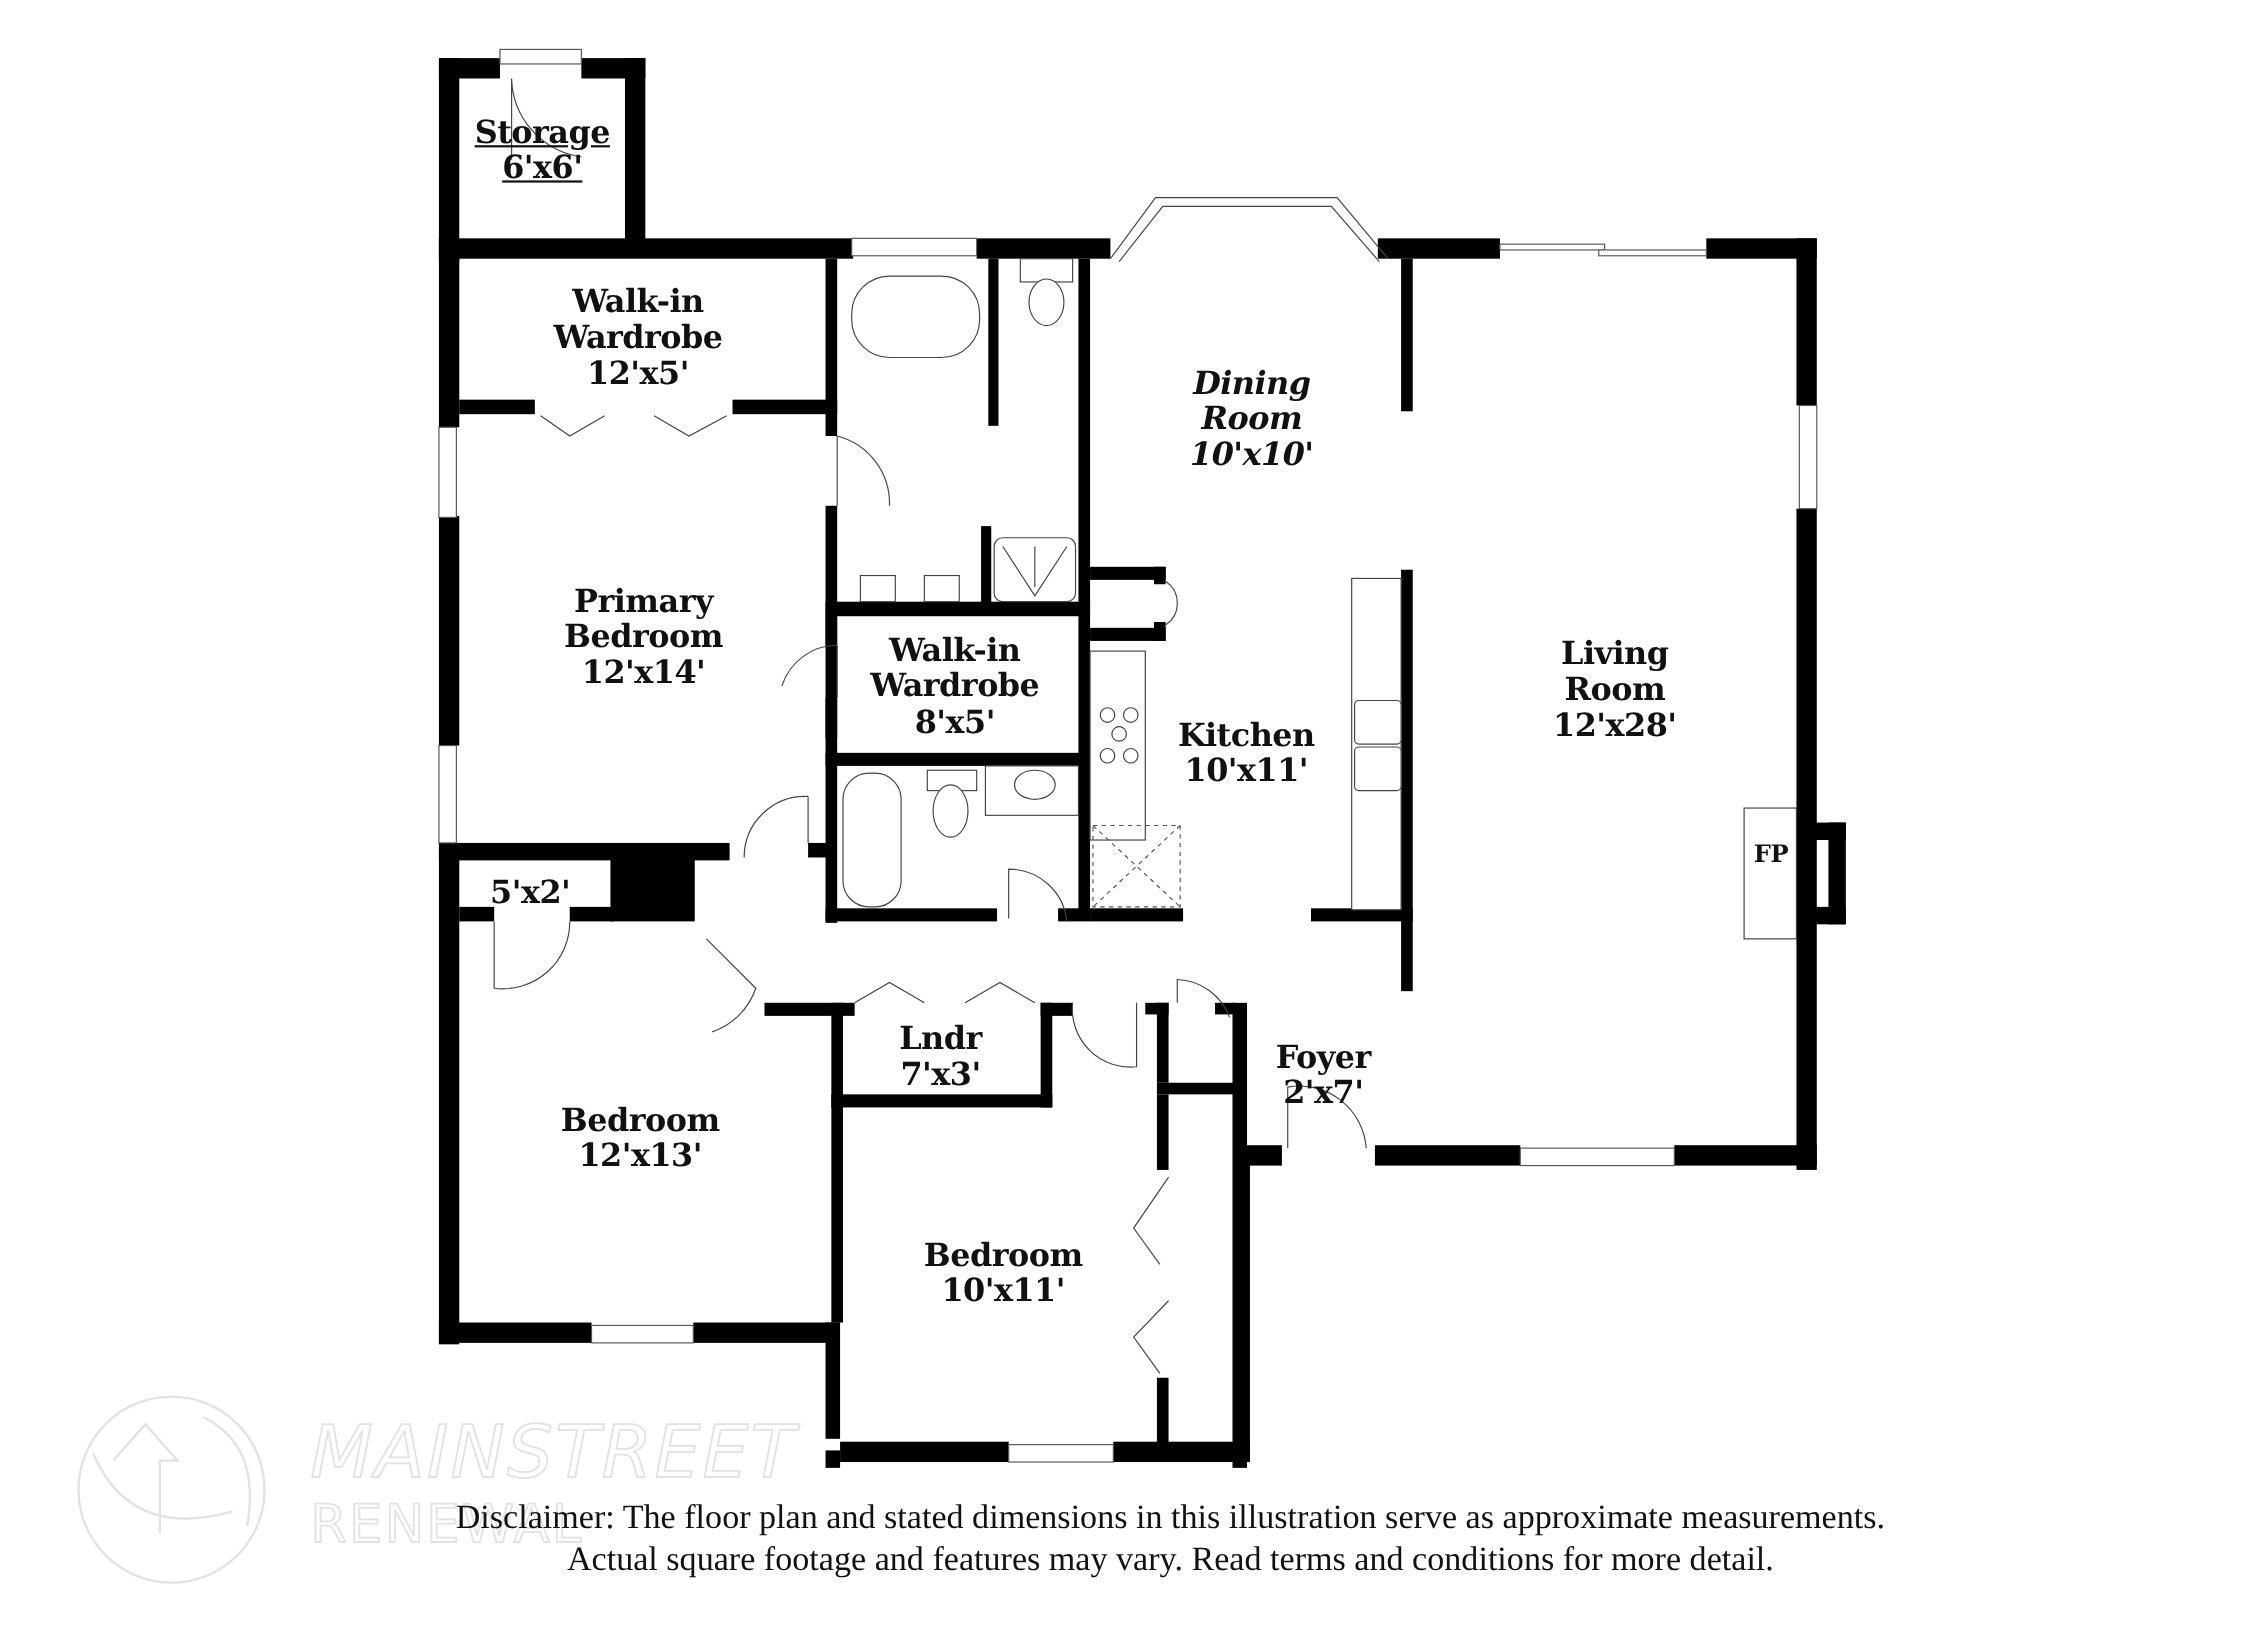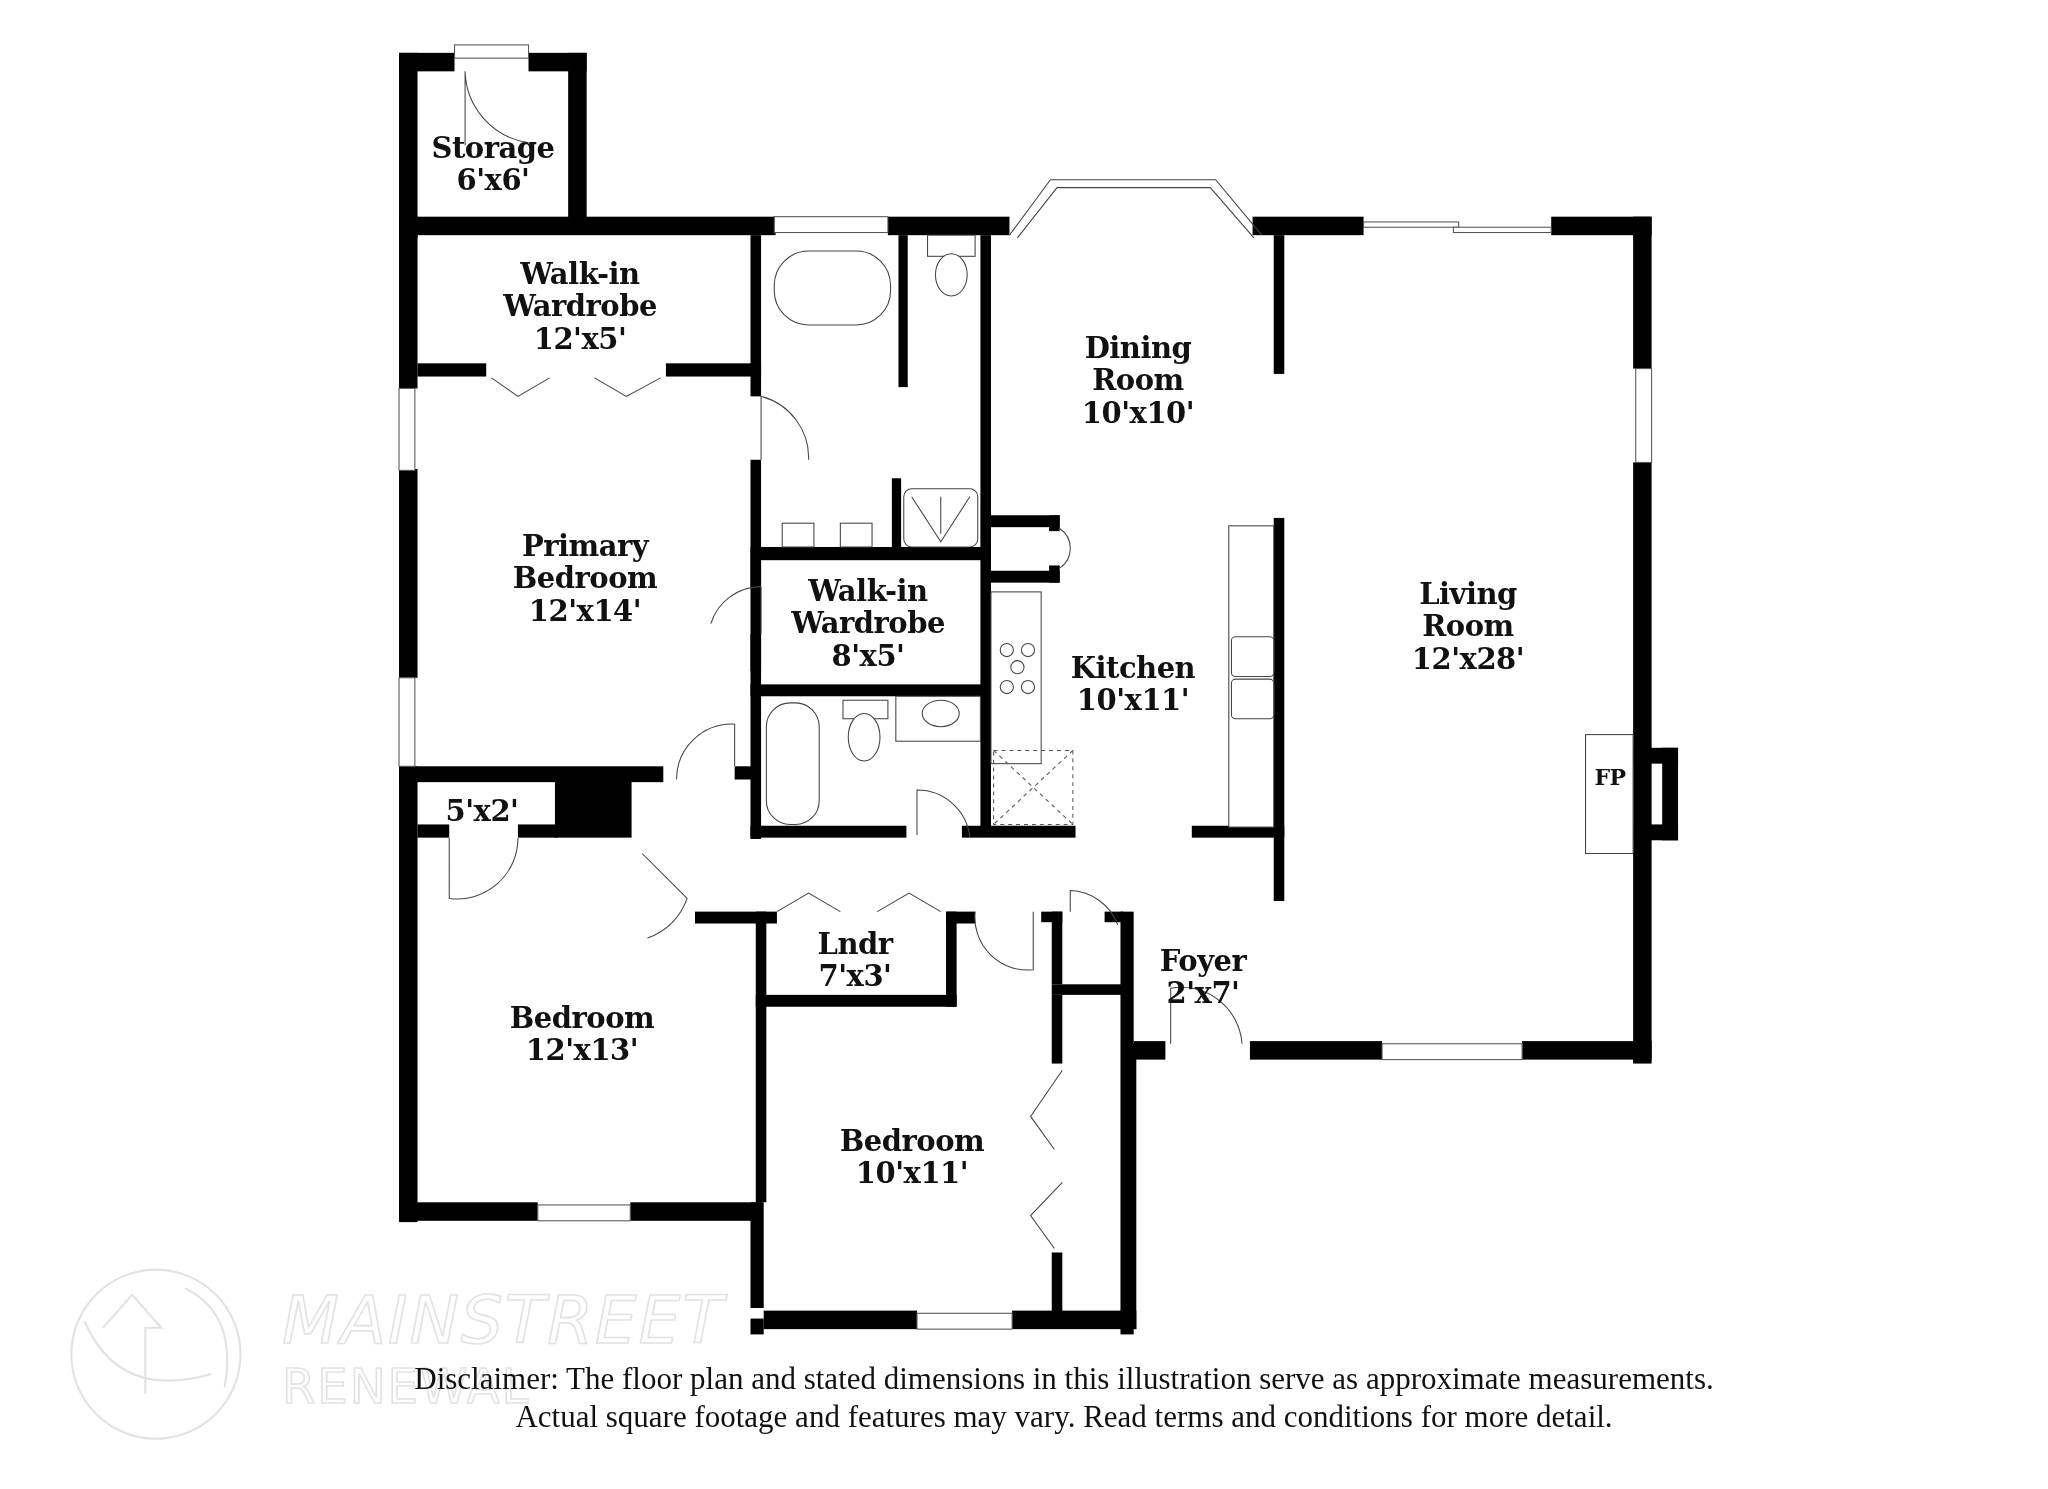--- a/index.html
+++ b/index.html
@@ -179,21 +179,21 @@
     <circle class="thin" cx="778" cy="520" r="5"></circle>
     <rect class="dash" x="752" y="568" width="60" height="56"></rect>
     <path class="dash" d="M752 568 L812 624 M812 568 L752 624"></path>
     <rect class="fix" x="930" y="398" width="34" height="228"></rect>
     <rect class="fix" x="932" y="482" width="32" height="30" rx="3"></rect>
     <rect class="fix" x="932" y="514" width="32" height="30" rx="3"></rect>
     <rect class="fix" x="1200" y="556" width="36" height="90"></rect>
   </g>
 </svg>
 
-<div class="label" style="left:493px; top:132px;">
+<div class="label" style="left:493px; top:104px;text-decoration:underline;">
   <span>Storage</span>
   <span>6'x6'</span>
 </div>
 <div class="label" style="left:580px; top:258px;">
   <span>Walk-in</span>
   <span>Wardrobe</span>
   <span>12'x5'</span>
 </div>
 <div class="label" style="left:585px; top:530px;">
   <span>Primary</span>
@@ -213,21 +213,21 @@
   <span>12'x13'</span>
 </div>
 <div class="label" style="left:855px; top:928px;">
   <span>Lndr</span>
   <span>7'x3'</span>
 </div>
 <div class="label" style="left:912px; top:1125px;">
   <span>Bedroom</span>
   <span>10'x11'</span>
 </div>
-<div class="label" style="left:1138px; top:332px;">
+<div class="label" style="left:1138px; top:332px;font-style:italic;">
   <span>Dining</span>
   <span>Room</span>
   <span>10'x10'</span>
 </div>
 <div class="label" style="left:1133px; top:652px;text-align:center;">
   <span>Kitchen</span>
   <span>10'x11'</span>
 </div>
 <div class="label" style="left:1468px; top:578px;">
   <span>Living</span>

